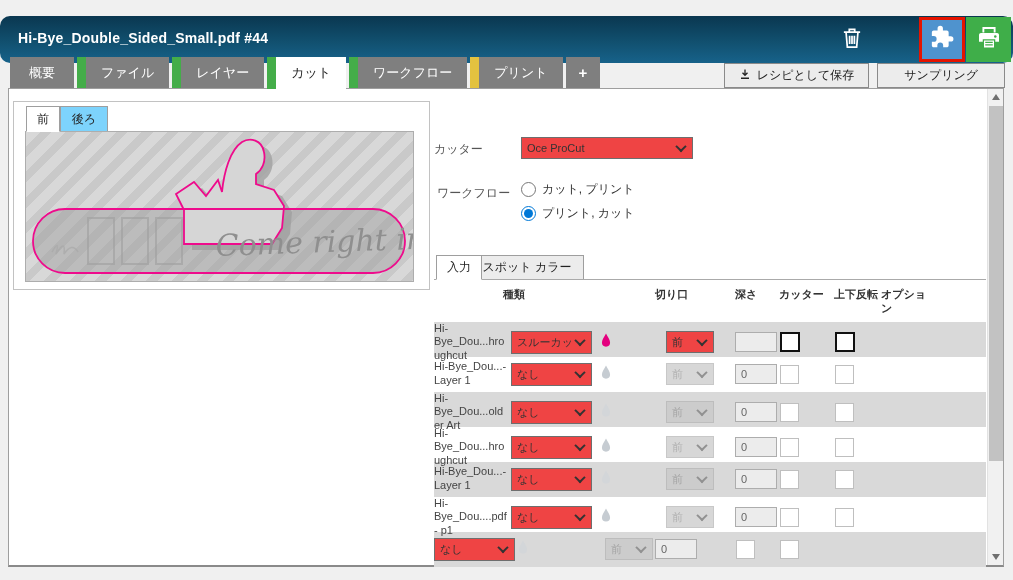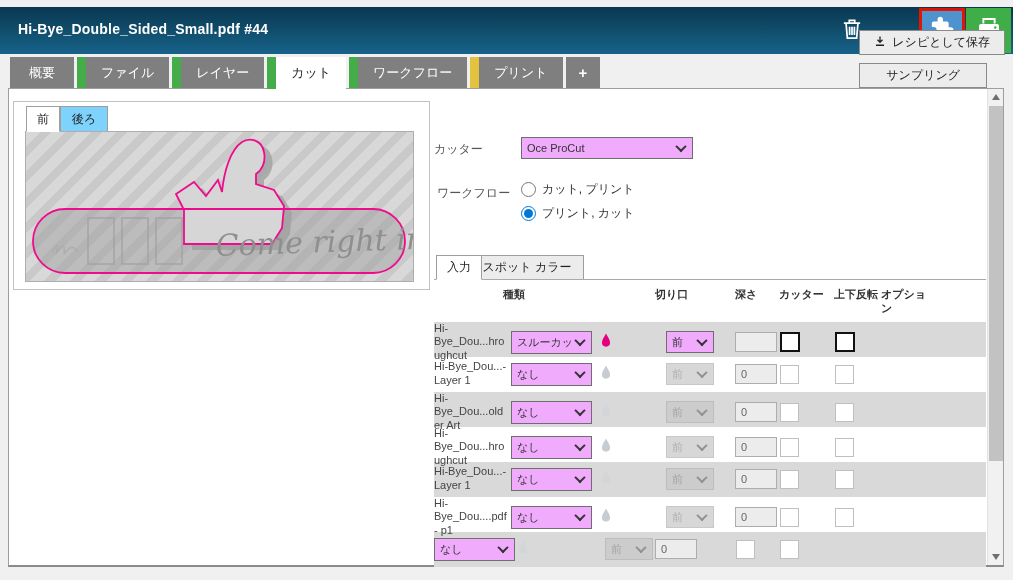--- a/index.html
+++ b/index.html
@@ -1,41 +1,41 @@
 <!DOCTYPE html>
 <html><head>
 <meta charset="utf-8">
 <style>
   * { box-sizing: border-box; margin: 0; padding: 0; }
   html,body { width:1013px; height:580px; overflow:hidden;
     font-family:"Liberation Sans", sans-serif; background:#f0f0f0; color:#333; }
 
   
-  .titlebar { position:absolute; left:0; top:7px; width:1013px; height:47px;
-    background:linear-gradient(180deg,#0a3750 0%,#11506f 55%,#17628a 100%); }
+  .titlebar { position:absolute; left:0; top:16px; width:1013px; height:47px;
+    background:linear-gradient(180deg,#0a3750 0%,#11506f 55%,#17628a 100%);border-radius:10px; }
   .titlebar .title { position:absolute; left:18px; top:14px; color:#fff;
     font-size:14px; font-weight:bold; letter-spacing:.2px; }
   .tb-icon { position:absolute; display:flex; align-items:center; justify-content:center; cursor:pointer; }
   .trash-btn { left:836px; top:9px; width:32px; height:30px; }
   .puzzle-wrap { left:919px; top:1px; width:46px; height:45px; background:#4f93ce; border:3px solid #e51400; }
   .printer-wrap { left:966px; top:1px; width:45px; height:45px; background:#3fae49; }
 
   
   .tabbar { position:absolute; left:10px; top:57px; width:995px; height:31px;
     display:flex; gap:3px; align-items:flex-end; }
   .mtab { height:31px; background:#7f7f7f; color:#fff; font-size:13px;
     display:flex; align-items:stretch; cursor:pointer; }
   .mtab .ind { width:9px; }
   .mtab .ind.green { background:#44ad49; }
   .mtab .ind.yellow { background:#e3c23f; }
   .mtab .lbl { display:flex; align-items:center; padding:0 15px; }
   .mtab.no-ind .lbl { padding:0 19px; }
   .mtab.active { background:#fff; color:#222; height:32px; margin-bottom:-1px; z-index:3; }
   .mtab.plus .lbl { padding:0 13px; font-weight:bold; font-size:15px; }
-  .tab-actions { margin-left:auto; display:flex; gap:8px; align-items:flex-start;flex-direction:column; }
+  .tab-actions { margin-left:auto; display:flex; gap:8px; align-items:flex-start; }
   .act-btn { height:25px; background:#ececec; border:1px solid #8a8a8a; font-size:12px;
     color:#222; display:flex; align-items:center; gap:6px; padding:0 14px; cursor:pointer;
     font-family:"Liberation Sans",sans-serif; }
   .act-btn.sampling { padding:0 26px; }
 
   
   .content { position:absolute; left:8px; top:88px; width:996px; height:479px;
     background:#fff; border:1px solid #9e9e9e; border-bottom:2px solid #8a8a8a; }
 
   
@@ -51,21 +51,21 @@
   .preview-img svg { display:block; }
 
   
   .form-label { position:absolute; font-size:12px; color:#555; }
   .sel { position:relative; display:inline-block; }
   .sel::after { content:""; position:absolute; right:8px; top:50%; width:6px; height:6px;
     border-right:2px solid #333; border-bottom:2px solid #333;
     transform:translateY(-68%) rotate(45deg); pointer-events:none; }
   .sel.dis::after { border-color:#919191; }
   .sel select { appearance:none; -webkit-appearance:none; font-family:"Liberation Sans",sans-serif;
-    font-size:11px; color:#333; background:#f0abfc; border:1px solid #6e6e6e; padding:0 18px 0 5px;
+    font-size:11px; color:#333; background:#ef4444; border:1px solid #6e6e6e; padding:0 18px 0 5px;
     height:22px; width:100%; border-radius:0; }
   .sel.dis select { background:#c7c7c7; border-color:#b2b2b2; color:#8f8f8f; }
   .cutter-sel { position:absolute; left:512px; top:48px; width:172px; }
   .wf-opt { position:absolute; left:512px; font-size:12px; color:#333;
     display:flex; align-items:center; gap:6px; }
   .wf-opt input { width:15px; height:15px; accent-color:#0078d7; margin:0; }
 
   
   .ttab { position:absolute; top:166px; height:25px; font-size:12px; color:#222;
     border:1px solid #9e9e9e; display:flex; align-items:center; justify-content:center; cursor:pointer; }

